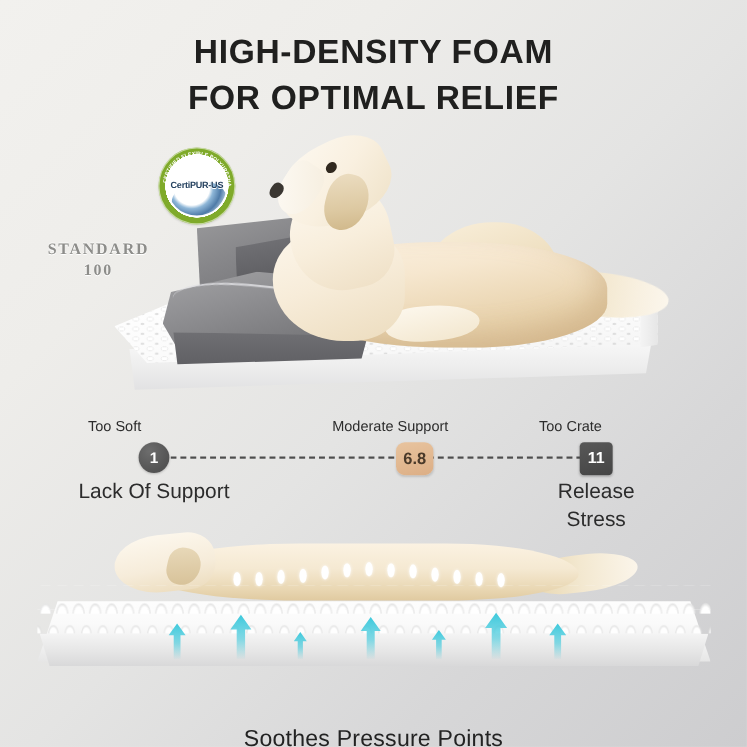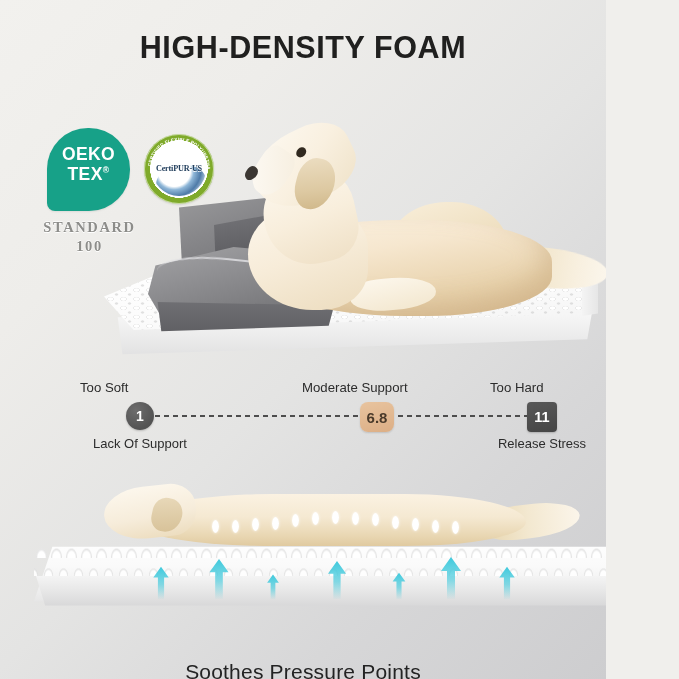--- a/index.html
+++ b/index.html
@@ -2,21 +2,21 @@
 <html><head>
 <meta charset="utf-8">
 <style>
   html,body{margin:0;padding:0;}
   body{
     width:679px;height:679px;overflow:hidden;
     font-family:"Liberation Sans", sans-serif;
     background:#f0efec;
   }
   #page{
-    position:relative;width:606px;height:679px;overflow:hidden;
+    position:relative;width:679px;height:679px;overflow:hidden;
     background:
       linear-gradient(135deg,#f2f1ee 0%,#eeedea 26%,#e4e4e3 52%,#d7d7d8 76%,#cdcdcf 100%);
   }
   
   .headline{
     position:absolute;left:0;right:0;top:26px;
     text-align:center;
     color:#20201f;
     font-size:30.5px;
     font-weight:bold;
@@ -52,21 +52,21 @@
     position:absolute;left:106px;top:6px;width:70px;height:70px;border-radius:50%;
     background:radial-gradient(circle at 50% 50%, #ffffff 0 58%, #7faa2a 58.5% 100%);
     box-shadow:0 1px 2px rgba(0,0,0,.12);
   }
   .certipur-ring{
     position:absolute;inset:0;border-radius:50%;
     border:1px solid rgba(255,255,255,.55);
   }
   .cp-inner{
     position:absolute;left:11%;top:11%;width:78%;height:78%;border-radius:50%;
-    background:#ffffff;overflow:hidden;font-family:Liberation Serif, serif;
+    background:#ffffff;overflow:hidden;
   }
   .cp-swoosh{
     position:absolute;left:8%;top:42%;width:92%;height:62%;
     border-radius:50%;
     background:radial-gradient(ellipse at 40% 15%, rgba(255,255,255,0) 38%, #8fb7d8 46%, #4f7ba8 62%, #cfe0ee 80%, rgba(255,255,255,0) 92%);
     transform:rotate(-8deg);
   }
   .cp-text{
     position:absolute;left:0;right:0;top:40%;text-align:center;
     font-size:8.2px;font-weight:bold;color:#24405e;letter-spacing:-.2px;
@@ -215,21 +215,21 @@
     filter:blur(.2px);
   }
 
   
   .scale{position:absolute;left:0;top:380px;width:679px;height:96px;}
   .sc-lab{
     position:absolute;color:#2c2c2c;font-size:13.2px;
     line-height:1.26;white-space:nowrap;
   }
   .sc-sub{
-    position:absolute;text-align:center;color:#2c2c2c;font-size:13px;
+    position:absolute;text-align:center;color:#2c2c2c;font-size:19px;
     line-height:1.3;
   }
   .sc-sub span{display:block;}
   .track{
     position:absolute;left:155px;top:35px;width:388px;height:2px;
     background-image:linear-gradient(90deg,#4d4d4d 0 5px, rgba(0,0,0,0) 5px 9px);
     background-size:9px 2px;background-repeat:repeat-x;
   }
   .mk{position:absolute;top:22px;display:flex;align-items:center;justify-content:center;}
   .mk1{
@@ -312,20 +312,21 @@
     color:#232323;font-size:21px;letter-spacing:.2px;
   }
 </style>
 </head>
 <body>
 
 <div id="page">
 
   <div class="headline">
     <span>HIGH-DENSITY FOAM</span>
+    <span>FOR OPTIMAL RELIEF</span>
   </div>
 
   <div class="hero">
 
     <div class="mattress">
       <div class="mat-side"></div>
       <div class="mat-top"></div>
       <div class="eggcrate"></div>
       <div class="eggcrate2"></div>
       <div class="mat-edge"></div>
@@ -350,26 +351,20 @@
         <div class="dog-muzzle"></div>
         <div class="dog-nose"></div>
         <div class="dog-eye"></div>
       </div>
       <div class="dog-ear"></div>
     </div>
   </div>
 
   <div class="badges">
 
-    <div class="oeko">
-      <div class="oeko-t">
-        <b>OEKO</b>
-        <b><span>TEX</span><sup>®</sup></b>
-      </div>
-    </div>
     <div class="std">
       <span>STANDARD</span>
       <span>100</span>
     </div>
 
     <div class="certipur">
       <div class="certipur-ring"></div>
       <svg class="cp-arc" viewBox="0 0 70 70">
         <defs>
           <path id="arcTop" d="M 7,35 A 28,28 0 0 1 63,35"></path>
@@ -384,21 +379,21 @@
       </div>
     </div>
   </div>
 
   <div class="scale">
 
     <div class="track"></div>
 
     <div class="sc-lab" style="left:80px;top:0;width:120px;">Too Soft</div>
     <div class="sc-lab" style="left:302px;top:0;width:150px;">Moderate Support</div>
-    <div class="sc-lab" style="left:490px;top:0;width:104px;">Too Hard</div>
+    <div class="sc-lab" style="left:490px;top:0;width:104px;">Too Crate</div>
 
     <div class="mk mk1">1</div>
     <div class="mk mk68">6.8</div>
     <div class="mk mk10">11</div>
 
     <div class="sc-sub" style="left:64px;top:56px;width:152px;">Lack Of Support</div>
     <div class="sc-sub" style="left:478px;top:56px;width:128px;">
       <span>Release Stress</span>
     </div>
   </div>

